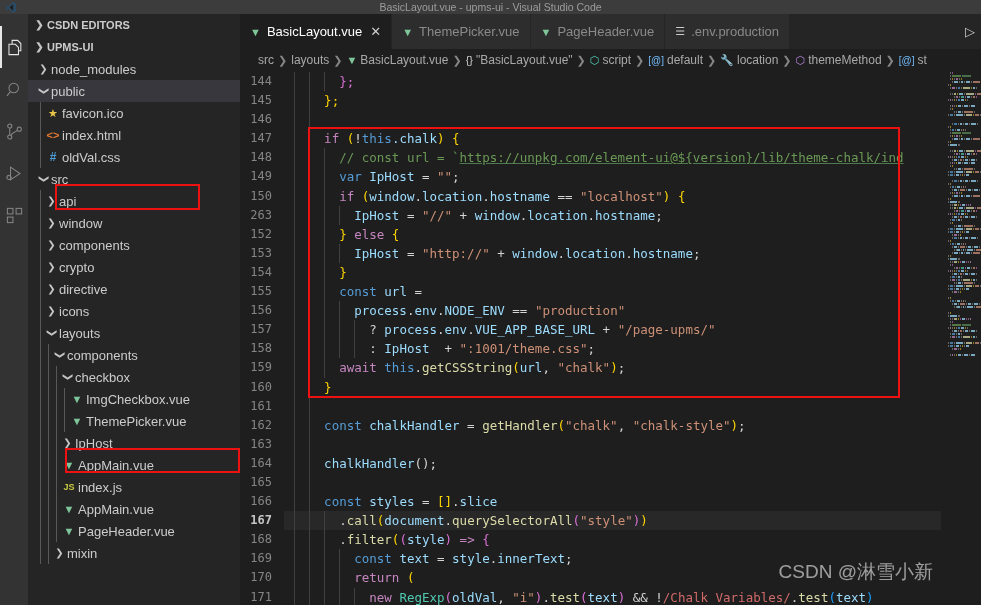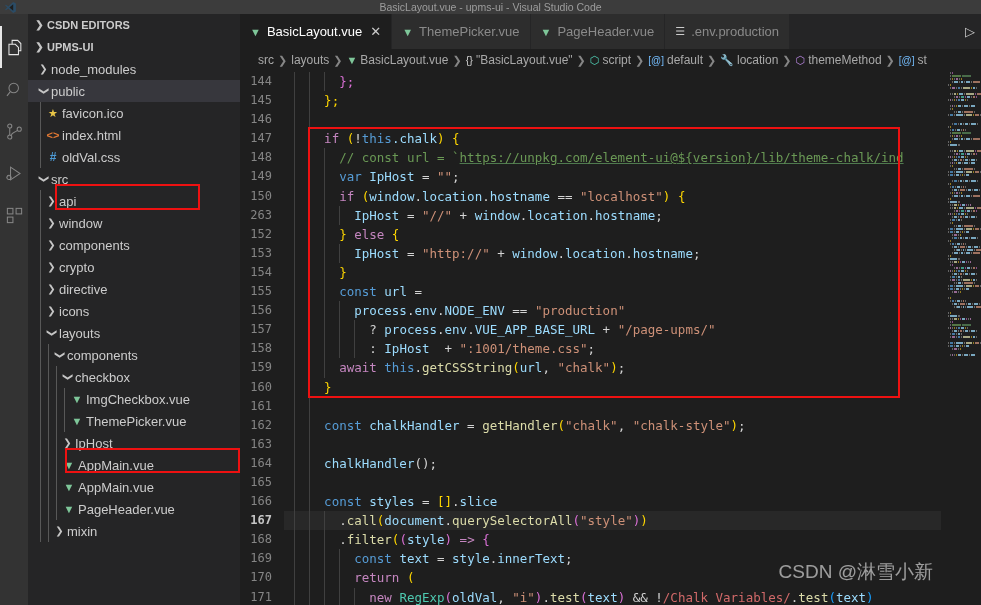--- a/index.html
+++ b/index.html
@@ -345,20 +345,28 @@
           <span class="twisty">❯</span>
           <span class="fname">IpHost</span>
         </div>
         <div class="row">
           <div class="guide" style="left: 12px;"></div>
           <div class="guide" style="left: 20px;"></div>
           <div class="guide" style="left: 28px;"></div>
           <span style="width: 32px; flex: 0 0 auto;"></span>
           <span class="ficon ic-vue">▼</span>
           <span class="fname">AppMain.vue</span>
+        </div>
+        <div class="row">
+          <div class="guide" style="left: 12px;"></div>
+          <div class="guide" style="left: 20px;"></div>
+          <div class="guide" style="left: 28px;"></div>
+          <span style="width: 32px; flex: 0 0 auto;"></span>
+          <span class="ficon ic-js">JS</span>
+          <span class="fname">index.js</span>
         </div>
         <div class="row">
           <div class="guide" style="left: 12px;"></div>
           <div class="guide" style="left: 20px;"></div>
           <div class="guide" style="left: 28px;"></div>
           <span style="width: 32px; flex: 0 0 auto;"></span>
           <span class="ficon ic-vue">▼</span>
           <span class="fname">AppMain.vue</span>
         </div>
         <div class="row">

